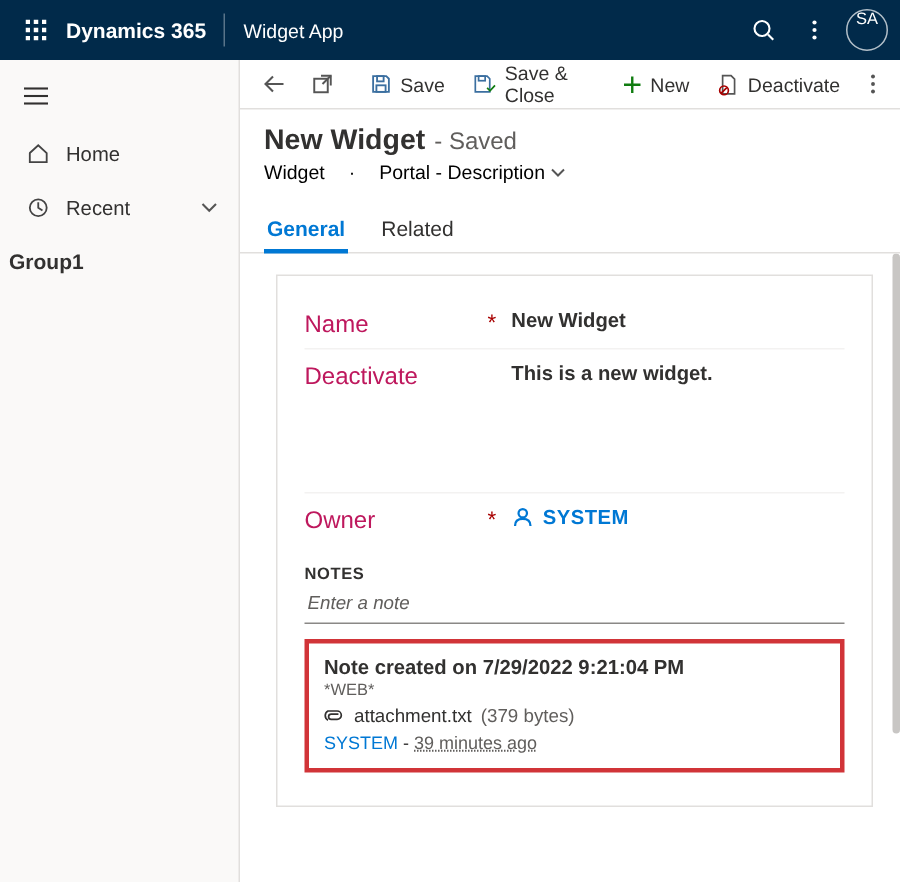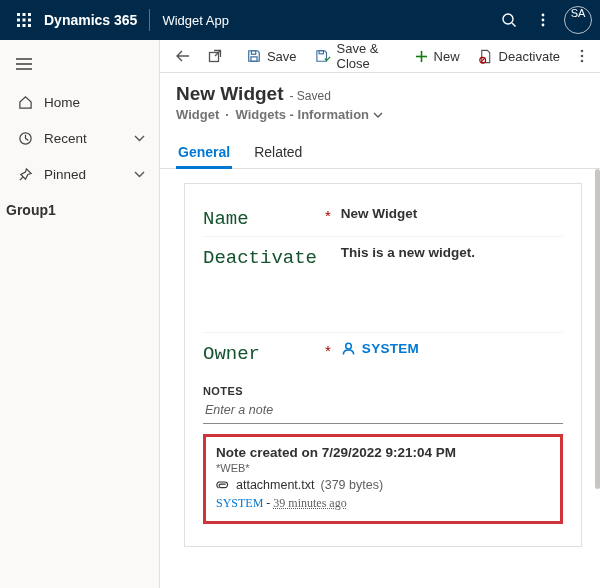--- a/index.html
+++ b/index.html
@@ -23,42 +23,42 @@
   .sb-row .chev { margin-left: auto; color: #555; }
   .sb-group { font-size: 14px; font-weight: 700; color: #323130; padding: 10px 14px 6px 6px; }
   .sb-row.active { background: #fff; }
   .sb-row.active::before { content: ""; position: absolute; left: 0; top: 4px; bottom: 4px; width: 3px; background: #0078d4; }
   
   .main { flex: 1; display: flex; flex-direction: column; position: relative; }
   .cmdbar { height: 40px; border-bottom: 1px solid #e1dfdd; display: flex; align-items: center; padding: 0 8px; gap: 2px; }
   .cmd { height: 32px; display: flex; align-items: center; padding: 0 8px; cursor: pointer; font-size: 13px; color: #323130; gap: 6px; border-radius: 2px; }
   .header { padding: 10px 16px 6px 16px; }
   .rec-title { font-size: 19px; font-weight: 600; display: inline-flex; align-items: baseline; gap: 6px; }
-  .rec-status { font-size: 12px; color: #605e5c; font-weight: 400; }
-  .rec-sub { font-size: 13px; color: #737373; margin-top: 2px; display: flex; align-items: center; gap: 6px; font-weight: bold; }
+  .rec-status { font-size: 16px; color: #605e5c; font-weight: 400; }
+  .rec-sub { font-size: 13px; color: #000000; margin-top: 2px; display: flex; align-items: center; gap: 16px; }
   .tabs { display: flex; gap: 20px; padding: 0 16px; border-bottom: 1px solid #e1dfdd; margin-top: 8px; }
   .tab { padding: 8px 2px 8px 2px; font-size: 14px; color: #323130; cursor: pointer; position: relative; }
   .tab.active { color: #0078d4; font-weight: 600; }
   .tab.active::after { content: ""; position: absolute; left: 0; right: 0; bottom: -1px; height: 3px; background: #0078d4; }
   .form-wrap { padding: 14px 18px 0 24px; position: relative; height: 100%; overflow: hidden; }
   .panel { border: 1px solid #e1dfdd; background: #fff; padding: 14px 18px 22px 18px; }
   .field-row { display: flex; align-items: flex-start; padding: 8px 0 6px 0; border-top: 1px solid #f3f2f1; }
   .field-row:first-child { border-top: none; }
-  .field-label { width: 120px; font-size: 19px; color: #14532d; padding-top: 2px; font-family: Liberation Mono, monospace; }
+  .field-label { width: 120px; font-size: 16px; color: #be185d; padding-top: 2px; }
   .req { color: #a80000; margin-left: 2px; margin-right: 10px; font-size: 15px; line-height: 1; padding-top: 2px; }
   .field-value { flex: 1; font-size: 13.5px; font-weight: 600; color: #323130; }
   .desc-row { min-height: 96px; }
   .owner-val { color: #0078d4; font-weight: 700; display: inline-flex; align-items: center; gap: 6px; letter-spacing: .3px; }
   .notes-hdr { font-size: 11px; font-weight: 700; letter-spacing: .4px; margin-top: 14px; }
   .notes-input { border-bottom: 1px solid #8a8886; padding: 6px 2px; font-size: 12.5px; color: #605e5c; font-style: italic; margin-top: 0; }
   .note-callout { border: 3px solid #d13438; margin-top: 10px; padding: 8px 10px 10px 10px; }
   .note-title { font-size: 13.5px; font-weight: 700; }
   .note-tag { font-size: 11px; color: #605e5c; margin-top: 2px; }
   .note-attach { font-size: 12.5px; color: #323130; margin-top: 4px; display: flex; align-items: center; gap: 6px; }
-  .note-meta { font-size: 12px; margin-top: 4px; font-family: Liberation Serif, serif; }
+  .note-meta { font-size: 12px; margin-top: 4px; }
   .note-meta .sys { color: #0078d4; }
   .note-meta .ago { color: #605e5c; text-decoration: underline dotted; }
   .scrollindicator { position: absolute; right: 0; top: 0; width: 5px; height: 320px; background: #c8c6c4; border-radius: 3px; }
   svg { display: block; }
 </style>
 </head>
 <body>
 
 <div class="topbar">
   <div class="waffle">
@@ -120,34 +120,20 @@
             <path d="M8 4 V8 L11 10"></path>
           </svg>
         </span>
       <span class="sb-label">Recent</span>
       <span class="chev">
           <svg width="11" height="7" viewBox="0 0 11 7" fill="none" stroke="#555" stroke-width="1.4">
             <path d="M1 1 L5.5 5.5 L10 1"></path>
           </svg>
         </span>
     </div>
-    <div class="sb-row">
-      <span class="sb-icon">
-          <svg width="15" height="15" viewBox="0 0 16 16" fill="none" stroke="#444" stroke-width="1.3">
-            <path d="M9 2 L14 7 L10.5 8 L8 13 L3 8 L8 5.5 Z"></path>
-            <line x1="5.5" y1="10.5" x2="2" y2="14"></line>
-          </svg>
-        </span>
-      <span class="sb-label">Pinned</span>
-      <span class="chev">
-          <svg width="11" height="7" viewBox="0 0 11 7" fill="none" stroke="#555" stroke-width="1.4">
-            <path d="M1 1 L5.5 5.5 L10 1"></path>
-          </svg>
-        </span>
-    </div>
     <div class="sb-group">Group1</div>
   </div>
 
   <div class="main">
     <div class="cmdbar">
       <div class="cmd">
           <svg width="14" height="12" viewBox="0 0 14 12" fill="none" stroke="#555" stroke-width="1.4">
             <path d="M6 1 L1 6 L6 11 M1 6 H13"></path>
           </svg>
         </div>
@@ -210,21 +196,21 @@
 
     <div class="header">
       <div class="rec-title">
         <span>New Widget</span>
         <span class="rec-status">- Saved</span>
       </div>
       <div class="rec-sub">
         <span>Widget</span>
         <span>·</span>
         <span style="display:inline-flex;align-items:center;gap:4px;">
-          <span>Widgets - Information</span>
+          <span>Portal - Description</span>
           <svg width="10" height="6" viewBox="0 0 10 6" fill="none" stroke="#555" stroke-width="1.3">
               <path d="M1 1 L5 5 L9 1"></path>
             </svg>
         </span>
       </div>
     </div>
 
     <div class="tabs">
       <div class="tab active">General</div>
       <div class="tab">Related</div>

